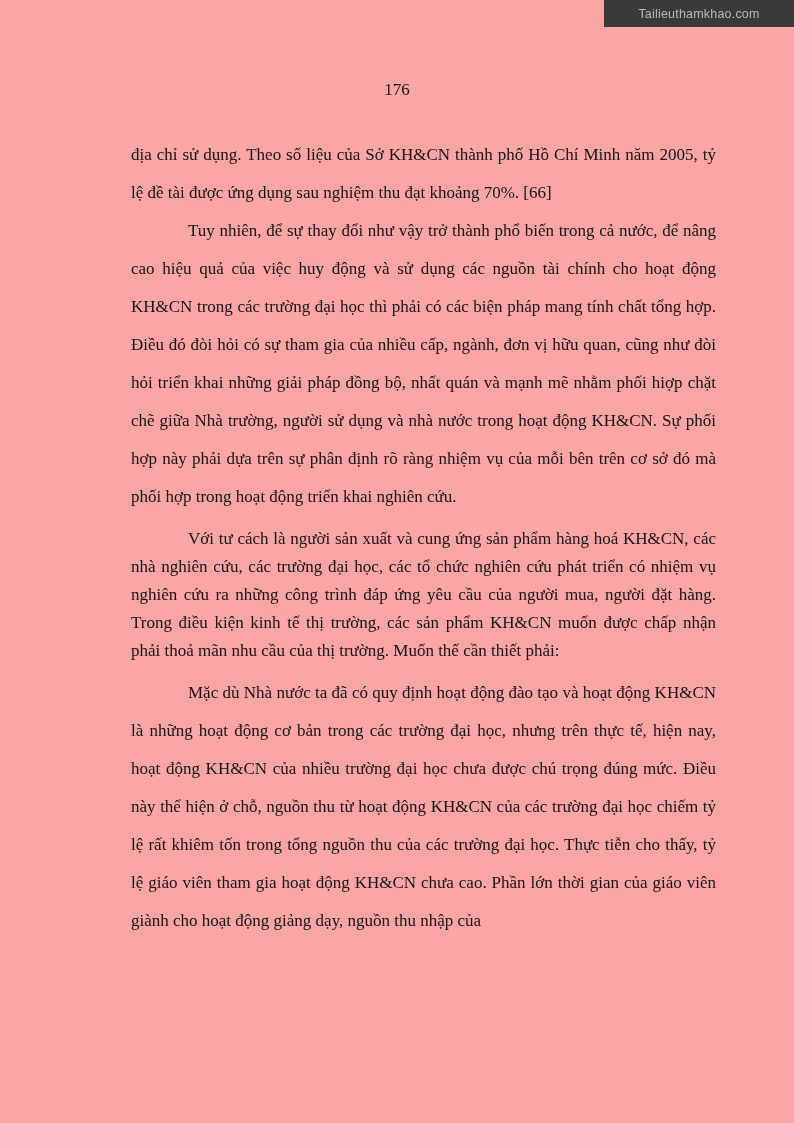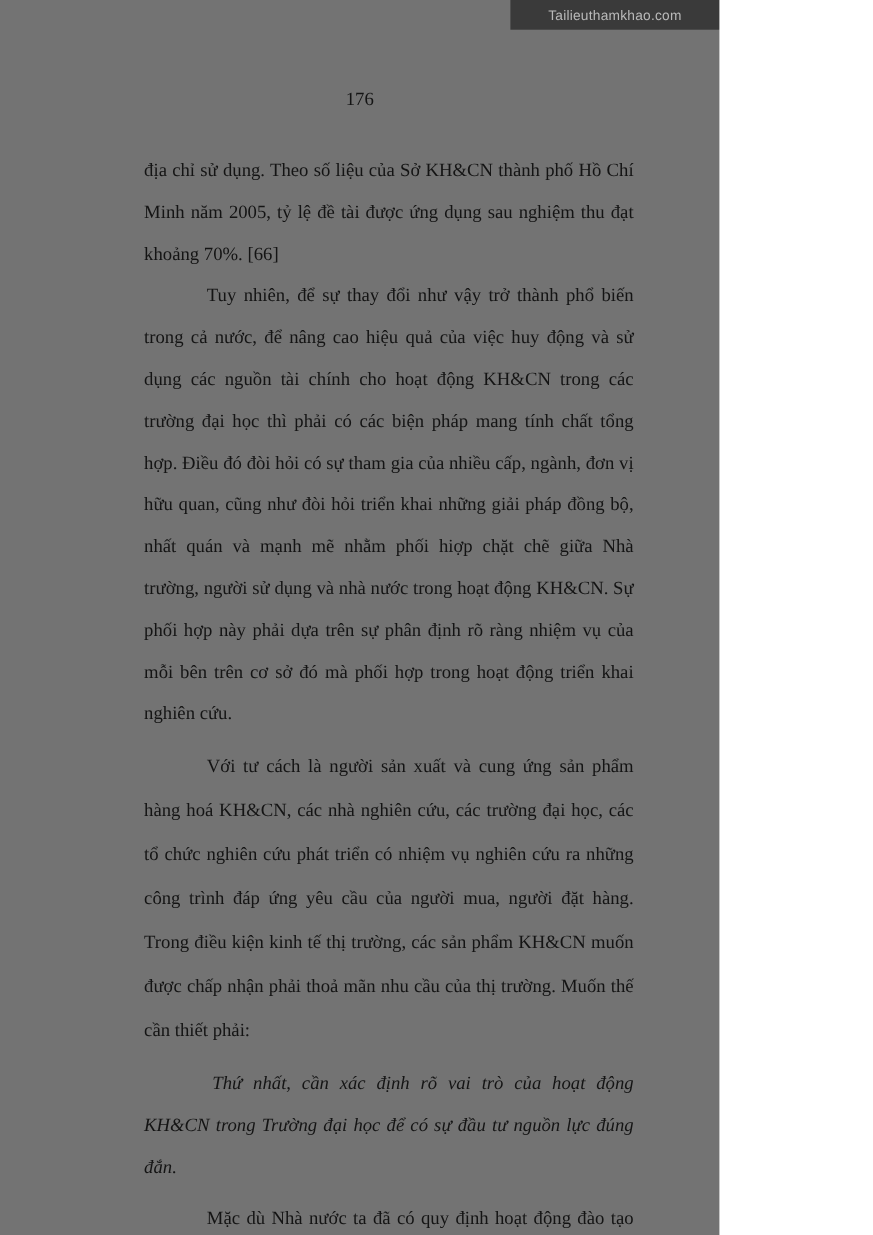--- a/index.html
+++ b/index.html
@@ -2,23 +2,23 @@
 <html><head>
 <meta charset="utf-8">
 <style>
   html, body {
     margin: 0;
     padding: 0;
     background: #ffffff;
   }
   .page {
     position: relative;
-    width: 654px;
+    width: 794px;
     height: 1123px;
-    background: #737373;
+    background: #fca5a5;
     overflow: hidden;
     font-family: "Liberation Serif", serif;
     color: #141414;
     box-sizing: border-box;
   }
   .watermark {
     position: absolute;
     top: 0;
     right: 0;
     width: 190px;
@@ -57,21 +57,21 @@
   .indent {
     text-indent: 57px;
   }
   .heading {
     font-weight: bold;
     font-style: italic;
     text-indent: 57px;
     margin: 6px 0 9px 0;
   }
   .tight {
-    line-height: 40px;
+    line-height: 28px;
   }
   .italic {
     font-style: italic;
     text-indent: 62px;
   }
 </style>
 </head>
 <body>
 
 <div class="page">
@@ -84,19 +84,18 @@
 
   <div class="doc-body">
 
     <p class="para no-indent">địa chỉ sử dụng. Theo số liệu của Sở KH&amp;CN thành phố Hồ Chí Minh năm 2005, tỷ lệ đề tài được ứng dụng sau nghiệm thu đạt khoảng 70%. [66]</p>
 
     <p class="para indent">Tuy nhiên, để sự thay đổi như vậy trở thành phổ biến trong cả nước, để nâng cao hiệu quả của việc huy động và sử dụng các nguồn tài chính cho hoạt động KH&amp;CN trong các trường đại học thì phải có các biện pháp mang tính chất tổng hợp. Điều đó đòi hỏi có sự tham gia của nhiều cấp, ngành, đơn vị hữu quan, cũng như đòi hỏi triển khai những giải pháp đồng bộ, nhất quán và mạnh mẽ nhằm phối hiợp chặt chẽ giữa Nhà trường, người sử dụng và nhà nước trong hoạt động KH&amp;CN. Sự phối hợp này phải dựa trên sự phân định rõ ràng nhiệm vụ của mỗi bên trên cơ sở đó mà phối hợp trong hoạt động triển khai nghiên cứu.</p>
 
 
     <p class="para indent tight">Với tư cách là người sản xuất và cung ứng sản phẩm hàng hoá KH&amp;CN, các nhà nghiên cứu, các trường đại học, các tổ chức nghiên cứu phát triển có nhiệm vụ nghiên cứu ra những công trình đáp ứng yêu cầu của người mua, người đặt hàng. Trong điều kiện kinh tế thị trường, các sản phẩm KH&amp;CN muốn được chấp nhận phải thoả mãn nhu cầu của thị trường. Muốn thế cần thiết phải:</p>
 
-    <p class="para italic">Thứ nhất, cần xác định rõ vai trò của hoạt động KH&amp;CN trong Trường đại học để có sự đầu tư nguồn lực đúng đắn.</p>
 
     <p class="para indent">Mặc dù Nhà nước ta đã có quy định hoạt động đào tạo và hoạt động KH&amp;CN là những hoạt động cơ bản trong các trường đại học, nhưng trên thực tế, hiện nay, hoạt động KH&amp;CN của nhiều trường đại học chưa được chú trọng đúng mức. Điều này thể hiện ở chỗ, nguồn thu từ hoạt động KH&amp;CN của các trường đại học chiếm tỷ lệ rất khiêm tốn trong tổng nguồn thu của các trường đại học. Thực tiễn cho thấy, tỷ lệ giáo viên tham gia hoạt động KH&amp;CN chưa cao. Phần lớn thời gian của giáo viên giành cho hoạt động giảng dạy, nguồn thu nhập của</p>
 
   </div>
 
 </div>
 
 </body></html>

